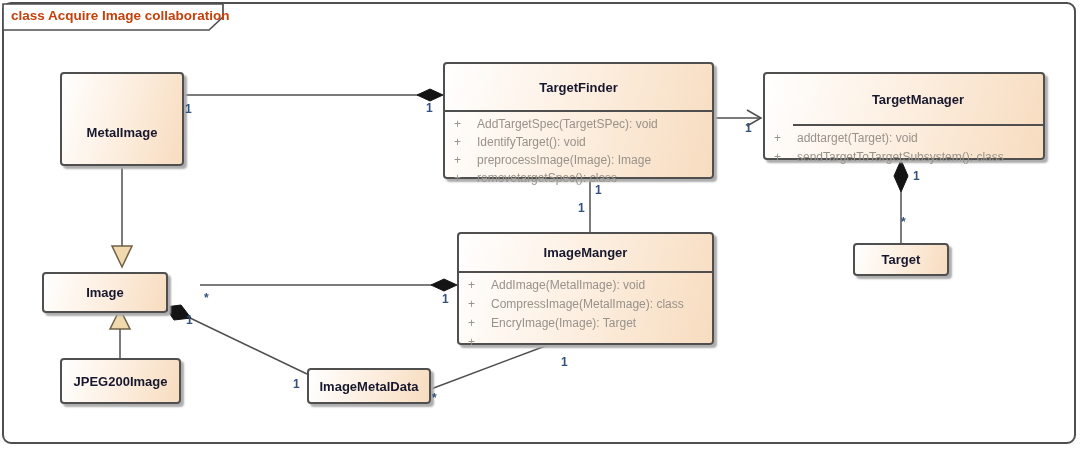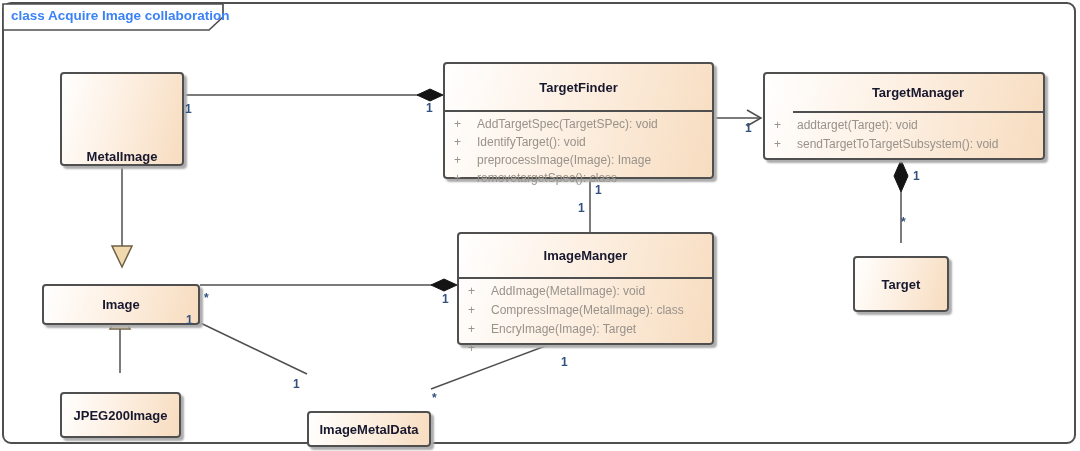--- a/index.html
+++ b/index.html
@@ -1,29 +1,29 @@
 <!DOCTYPE html>
 <html><head>
 <meta charset="utf-8">
 <style>
   html,body{margin:0;padding:0;background:#ffffff;}
   .canvas{position:relative;width:1080px;height:451px;background:#ffffff;overflow:hidden;
           font-family:"Liberation Sans",sans-serif;}
   .frame{position:absolute;left:2px;top:2px;width:1074px;height:442px;border:2px solid #4f4f4f;
          border-radius:9px;box-sizing:border-box;z-index:0;}
   .wires{position:absolute;left:0;top:0;z-index:1;}
-  .tab-text{position:absolute;left:11px;top:8px;font-size:13.5px;font-weight:bold;color:#3b82f6;z-index:3;}
+  .tab-text{position:absolute;left:11px;top:8px;font-size:13.5px;font-weight:bold;color:#c2410c;z-index:3;}
   .cls{position:absolute;box-sizing:border-box;border:2px solid #4f4f4f;border-radius:4px;
        background:linear-gradient(105deg,#ffffff 0%,#fdf0e3 45%,#f7dcbf 100%);
        box-shadow:3px 3px 2px #adadad;z-index:2;}
   .cls-name{display:flex;align-items:center;justify-content:center;font-size:13px;font-weight:bold;
             color:#17172e;}
   .simple{display:flex;align-items:center;justify-content:center;font-size:13px;font-weight:bold;
           color:#17172e;}
-  .top-align{align-items:flex-end;padding-top:26px;}
+  .top-align{align-items:center;padding-top:26px;}
   .hdr{border-bottom:2px solid #4f4f4f;box-sizing:border-box;}
   .methods{padding-top:3px;}
   .m{display:flex;font-size:12px;color:#98928b;line-height:18px;padding-left:9px;white-space:nowrap;}
   .m .vis{width:23px;flex:0 0 23px;}
   .mgr .m{line-height:19px;}
   .tm .m{line-height:19px;}
   .mult{position:absolute;z-index:3;font-size:12px;font-weight:bold;color:#31517e;line-height:13px;}
 </style>
 </head>
 <body>
@@ -93,67 +93,67 @@
           <span>preprocessImage(Image): Image</span>
         </div>
       <div class="m">
           <span class="vis">+</span>
           <span>removetargetSpec(): class</span>
         </div>
     </div>
   </div>
 
   <div class="cls tm" style="left:763px;top:72px;width:282px;height:88px;">
-    <div class="cls-name hdr" style="height:39px;margin-left:28px;">TargetManager</div>
+    <div class="cls-name hdr" style="height:52px;margin-left:28px;">TargetManager</div>
     <div class="methods">
       <div class="m">
           <span class="vis">+</span>
           <span>addtarget(Target): void</span>
         </div>
       <div class="m">
           <span class="vis">+</span>
-          <span>sendTargetToTargetSubsystem(): void</span>
+          <span>sendTargetToTargetSubsystem(): class</span>
         </div>
     </div>
   </div>
 
   <div class="cls mgr" style="left:457px;top:232px;width:257px;height:113px;">
-    <div class="cls-name hdr" style="height:45px;text-align:right;">ImageManger</div>
+    <div class="cls-name hdr" style="height:39px;text-align:right;">ImageManger</div>
     <div class="methods">
       <div class="m">
           <span class="vis">+</span>
           <span>AddImage(MetalImage): void</span>
         </div>
       <div class="m">
           <span class="vis">+</span>
           <span>CompressImage(MetalImage): class</span>
         </div>
       <div class="m">
           <span class="vis">+</span>
           <span>EncryImage(Image): Target</span>
         </div>
       <div class="m">
           <span class="vis">+</span>
         </div>
     </div>
   </div>
 
-  <div class="cls simple" style="left:42px;top:284px;width:158px;height:41px;">
+  <div class="cls simple" style="left:42px;top:272px;width:126px;height:41px;">
     <span>Image</span>
   </div>
 
-  <div class="cls simple" style="left:60px;top:392px;width:121px;height:46px;">
+  <div class="cls simple" style="left:60px;top:358px;width:121px;height:46px;">
     <span>JPEG200Image</span>
   </div>
 
-  <div class="cls simple" style="left:307px;top:368px;width:124px;height:36px;margin-top:43px;">
+  <div class="cls simple" style="left:307px;top:368px;width:124px;height:36px;">
     <span>ImageMetalData</span>
   </div>
 
-  <div class="cls simple" style="left:853px;top:256px;width:96px;height:56px;">
+  <div class="cls simple" style="left:853px;top:243px;width:96px;height:33px;">
     <span>Target</span>
   </div>
 
   <div class="mult" style="left:185px;top:103px;">1</div>
   <div class="mult" style="left:426px;top:102px;">1</div>
 
   <div class="mult" style="left:204px;top:292px;">*</div>
   <div class="mult" style="left:442px;top:293px;">1</div>
 
   <div class="mult" style="left:595px;top:184px;">1</div>

